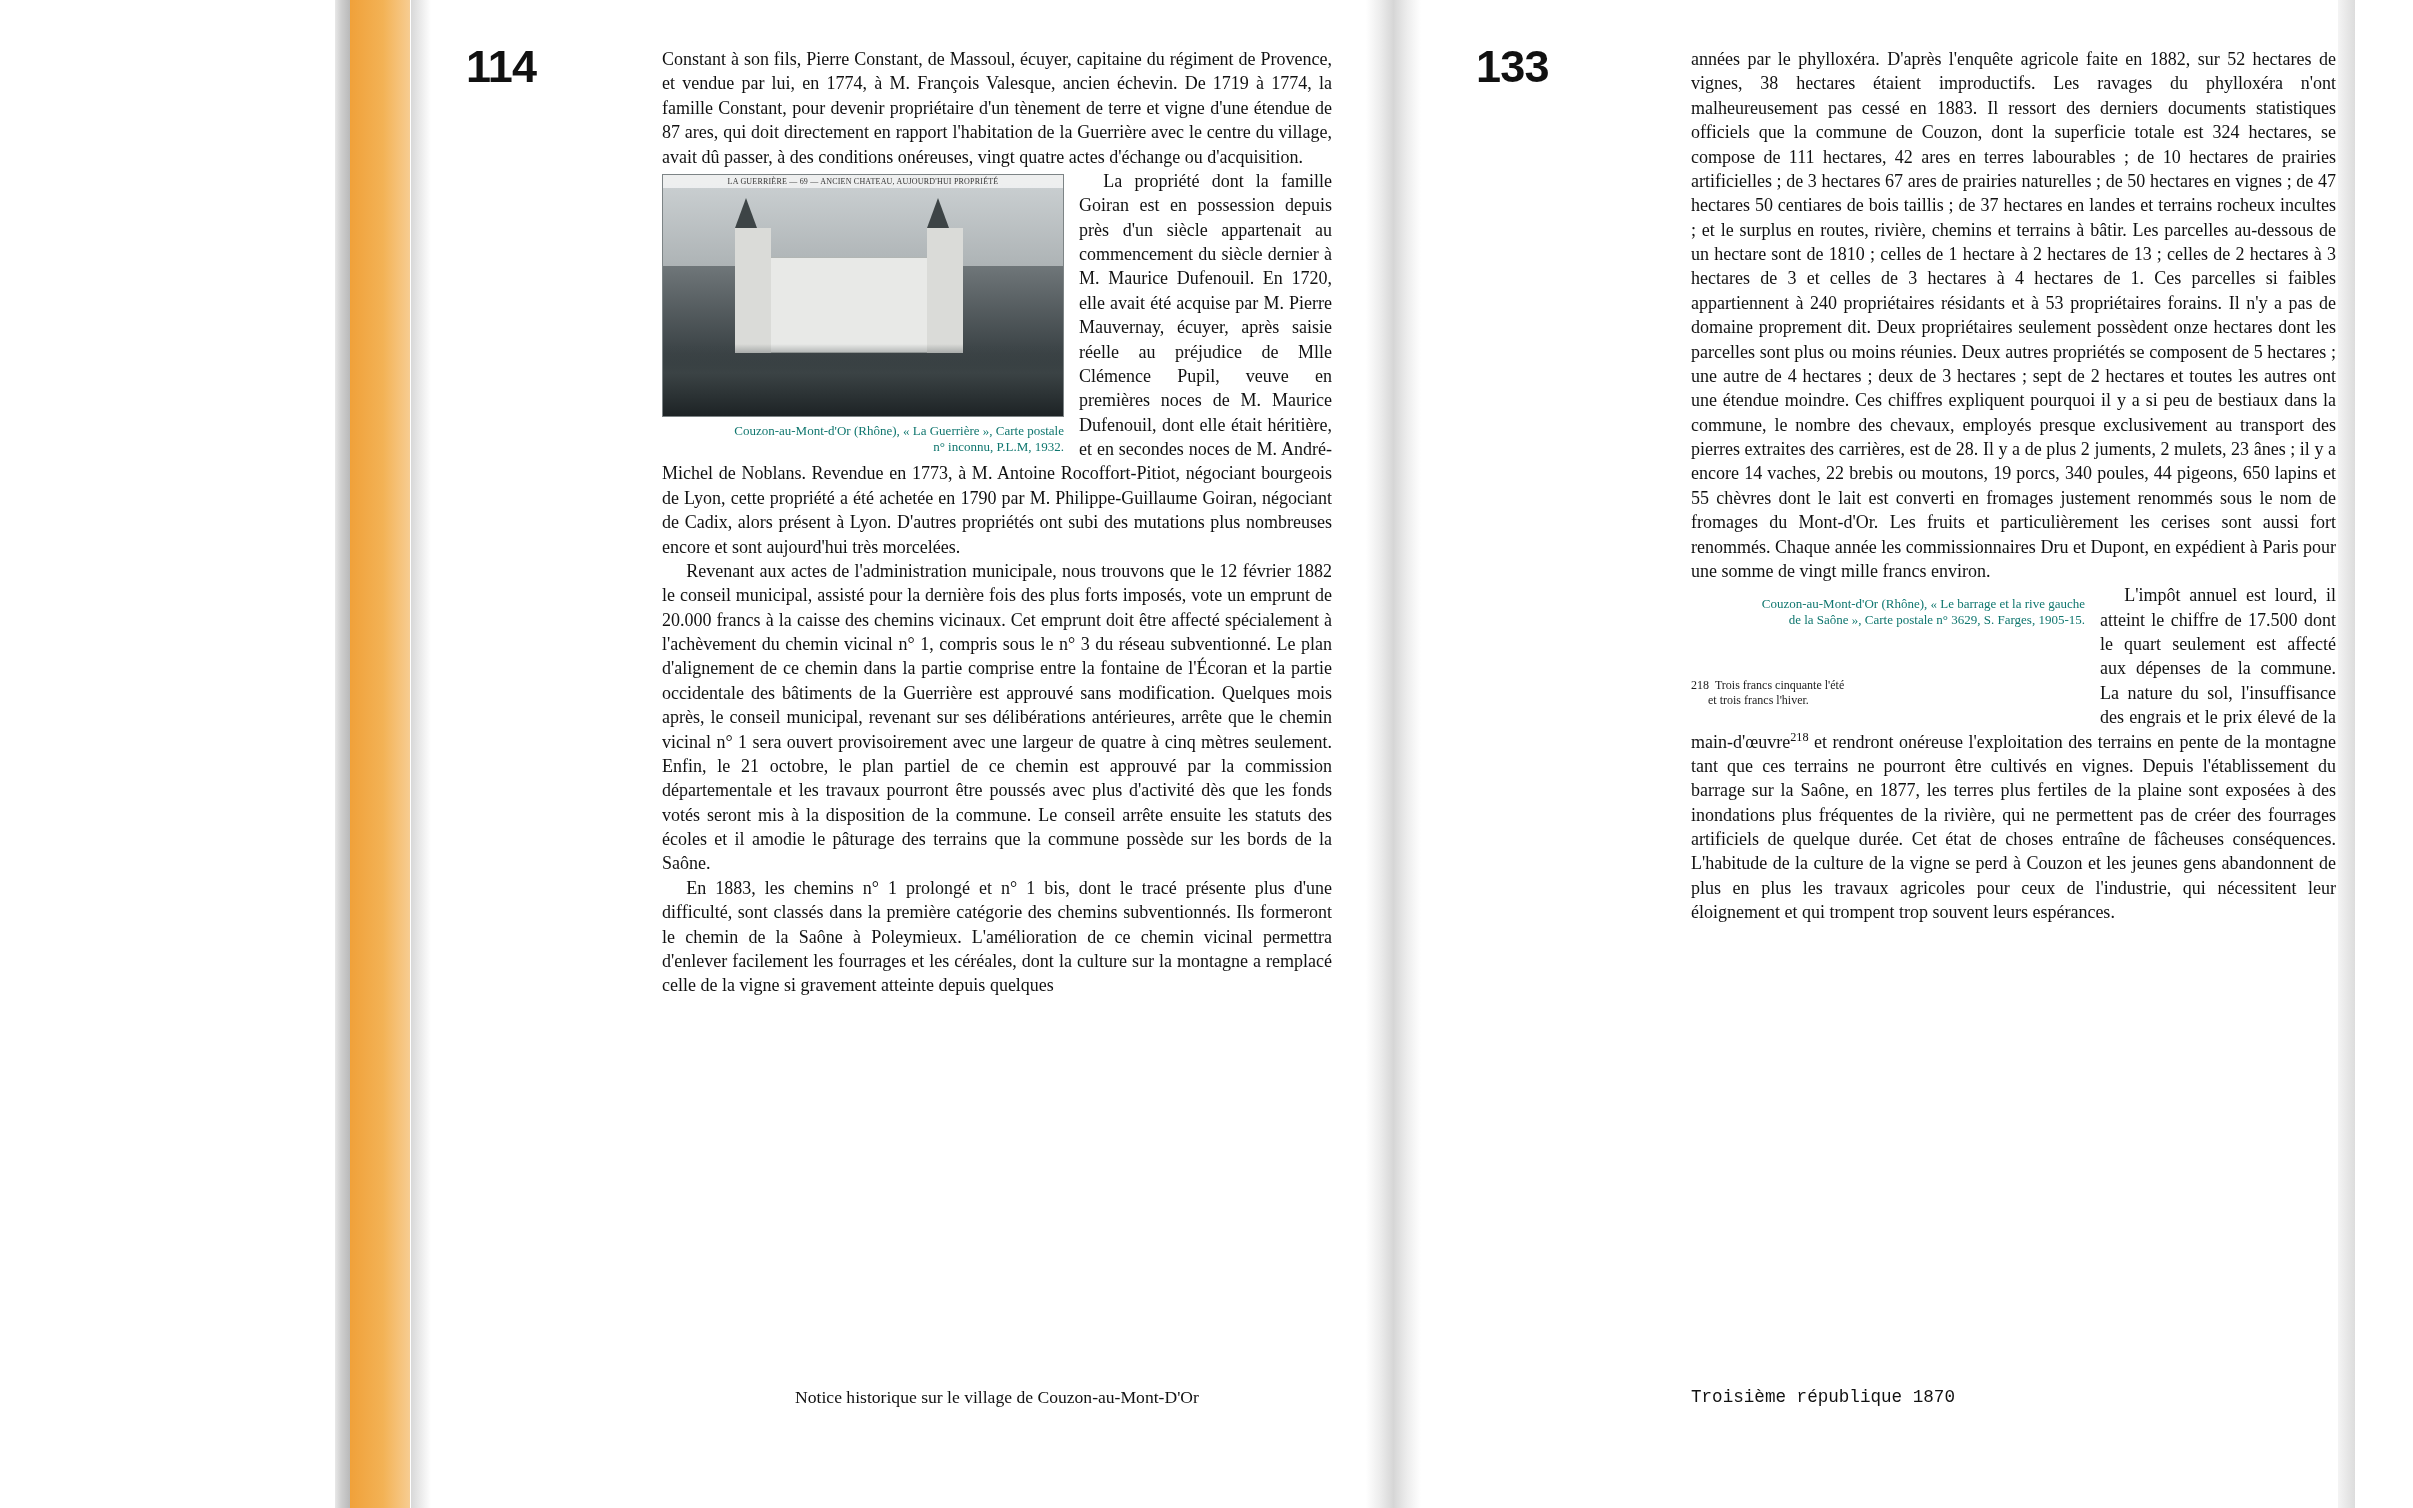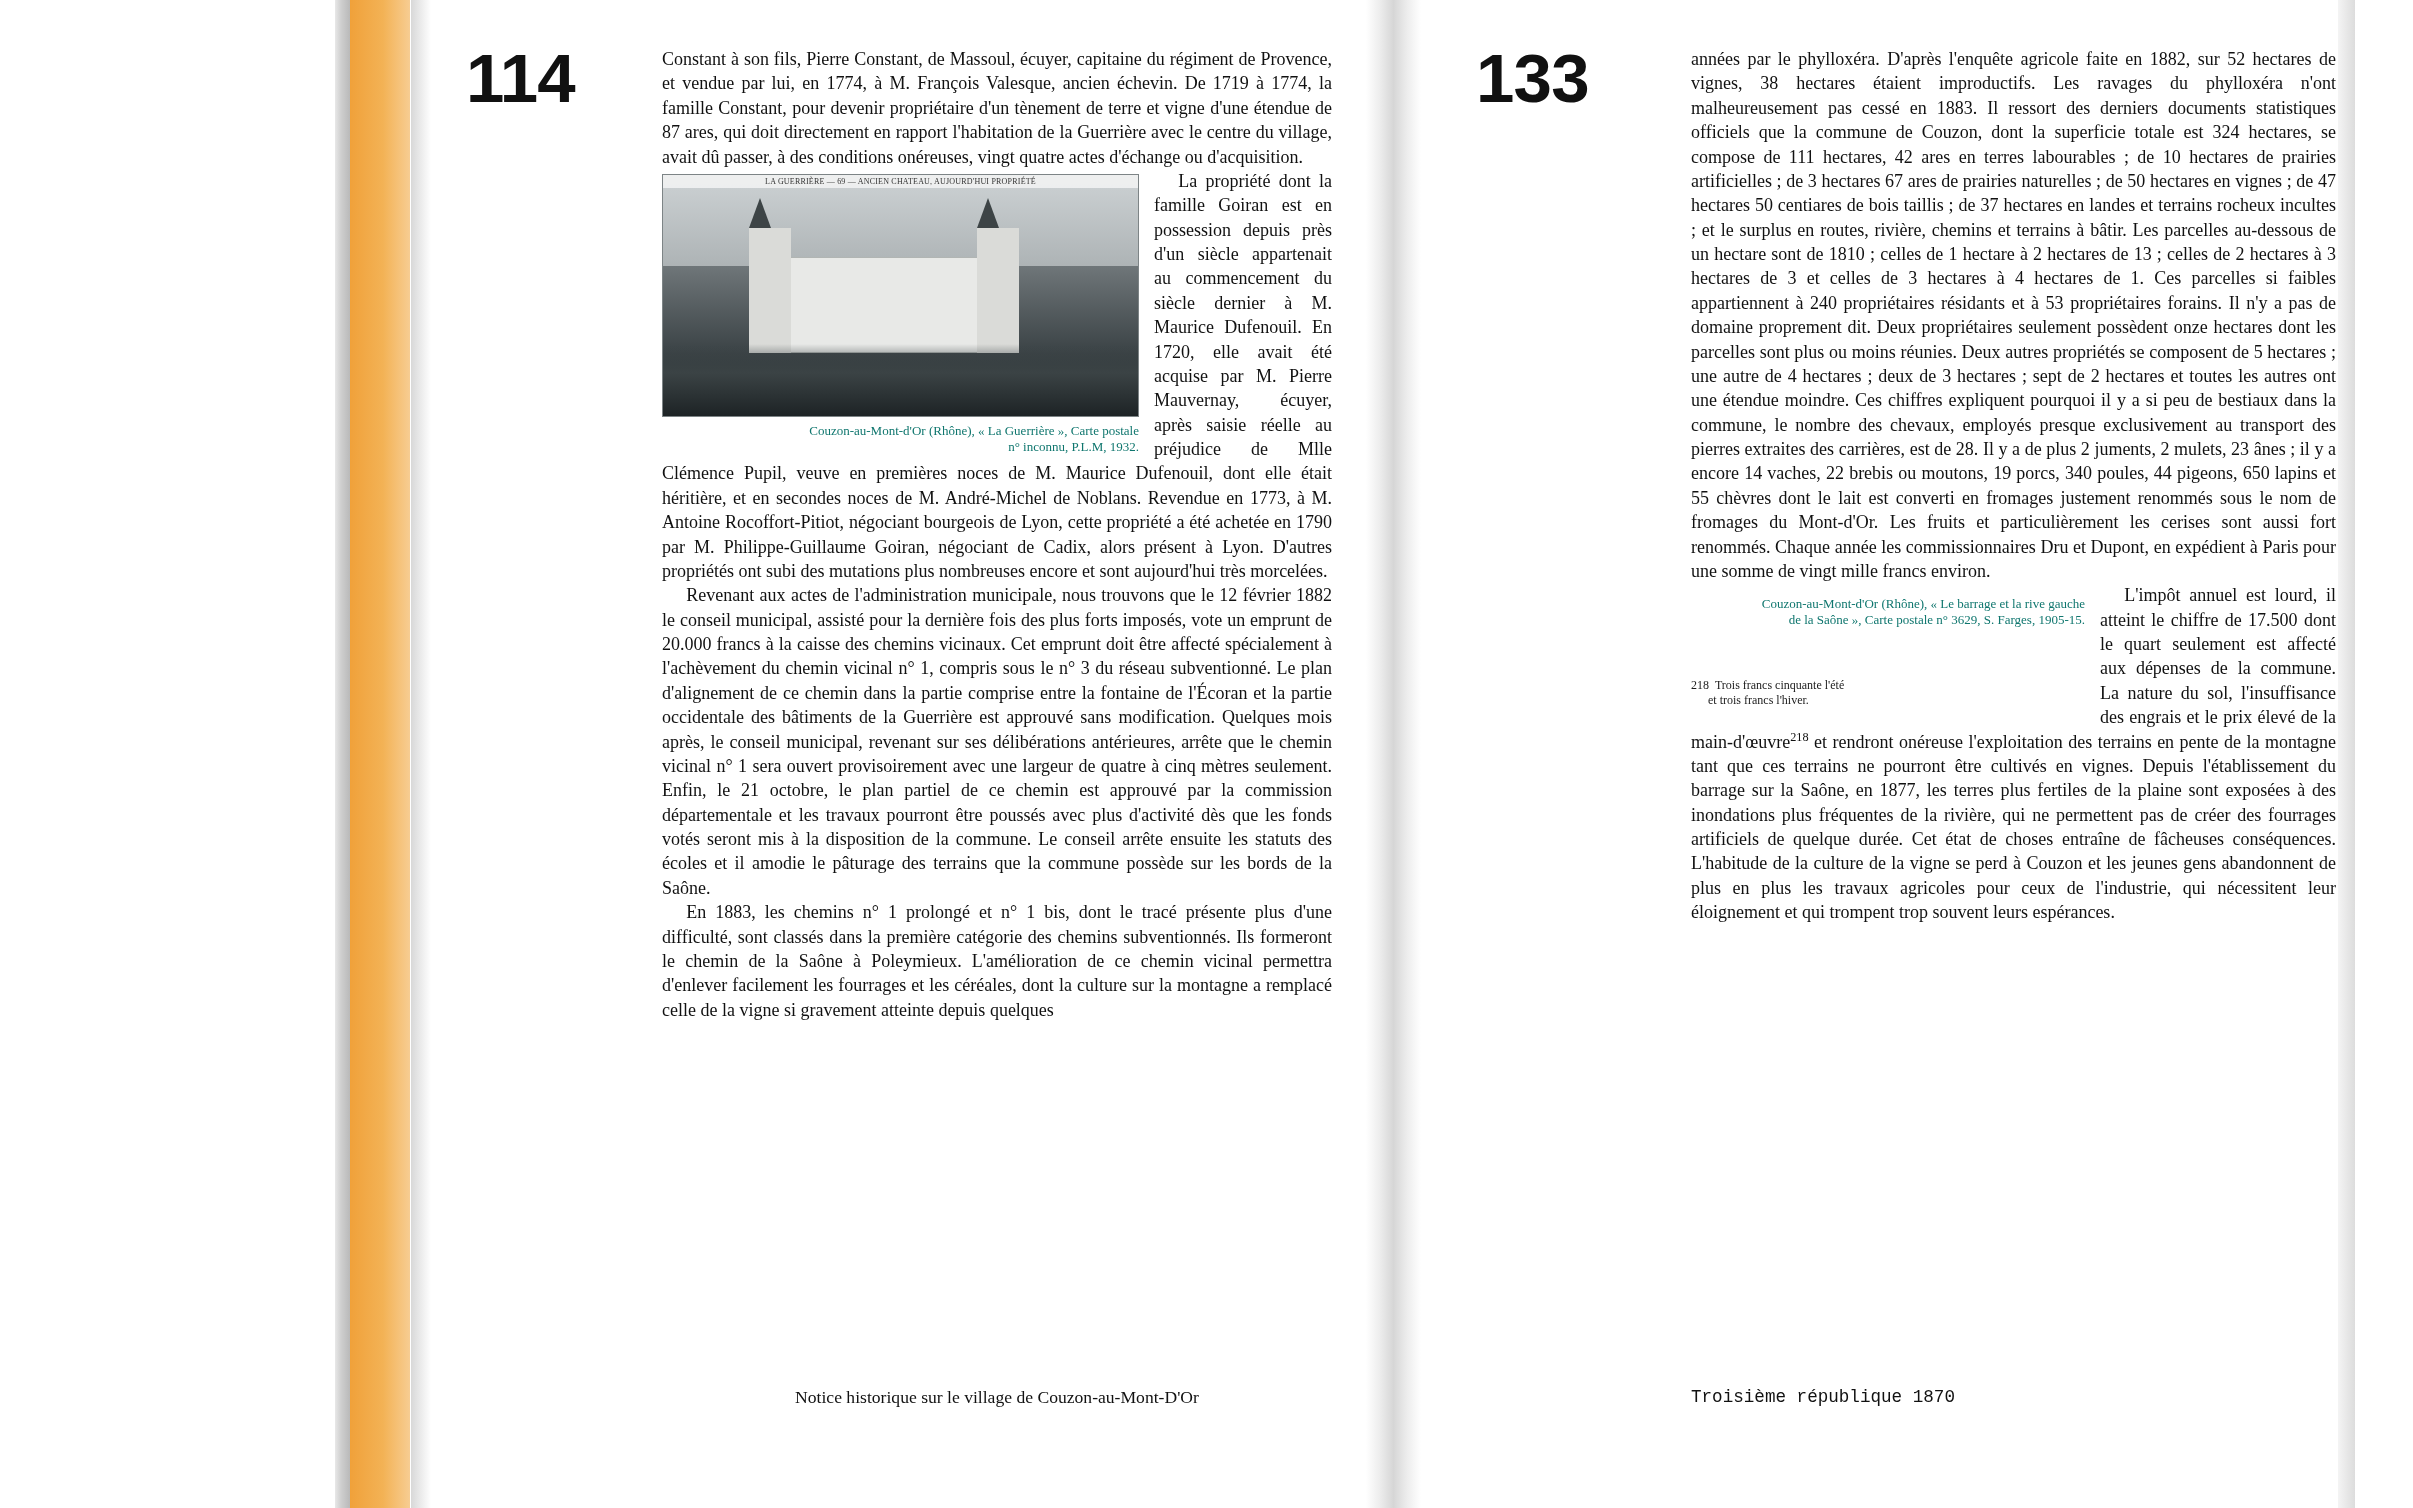--- a/index.html
+++ b/index.html
@@ -56,21 +56,21 @@
     top: 0;
     height: 1508px;
   }
   .page-left { left: 427px; width: 939px; }
   .page-right { left: 1421px; width: 930px; }
 
   .folio {
     position: absolute;
     font-family: "Liberation Sans", sans-serif;
     font-weight: bold;
-    font-size: 69px;
+    font-size: 45px;
     letter-spacing: -0.8px;
     color: #111;
     line-height: 1;
   }
   .folio-left { left: 39px; top: 44px; }
   .folio-right { left: 55px; top: 44px; }
 
   .column {
     position: absolute;
     font-size: 18px;
@@ -83,21 +83,21 @@
   .col-left  { left: 235px; top: 47px; width: 670px; }
   .col-right { left: 270px; top: 47px; width: 645px; }
 
   .column p { margin: 0; text-indent: 1.35em; }
   .column p.noindent { text-indent: 0; }
 
   
   figure { margin: 0; }
   .fig-left {
     float: left;
-    width: 477px;
+    width: 402px;
     margin: 5px 15px 3.4px 0;
     shape-margin: 8.4px;
   }
   .fig-right {
     float: left;
     width: 394px;
     margin: 6.7px 15px 3.4px 0;
   }
   .photo {
     width: 100%;

